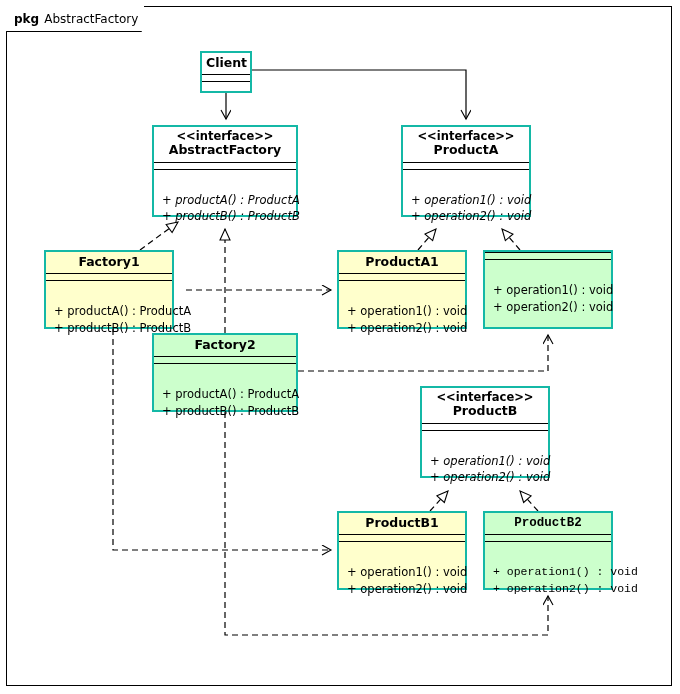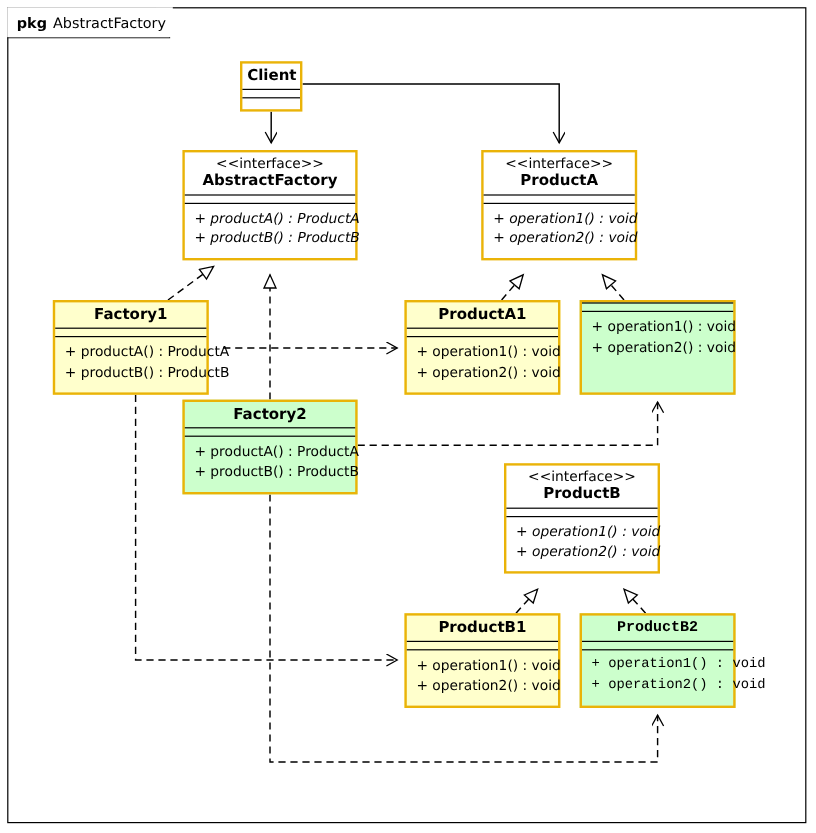--- a/index.html
+++ b/index.html
@@ -31,35 +31,35 @@
   .pkg-tab .pkg-nm{font-weight:normal;}
   .pkg-tab-border{
     position:absolute;left:6px;top:6px;width:136px;height:26px;
     z-index:4;
   }
   
   #links{position:absolute;left:0;top:0;width:680px;height:694px;z-index:2;pointer-events:none;}
   
   .cls{
     position:absolute;box-sizing:border-box;
-    border:2px solid #eab308;background:#ffffff;
+    border:2px solid #14b8a6;background:#ffffff;
     z-index:3;
   }
   .cls .hdr{
     padding:3px 4px 4px 4px;text-align:center;line-height:1.15;
   }
   .cls .stereo{
-    font-size:11.5px;color:#000;display:block;font-weight:normal;
+    font-size:11.5px;color:#000;display:block;font-weight:bold;
   }
   .cls .nm{
     font-size:12.5px;font-weight:bold;color:#000;display:block;
   }
   .cls .sep{height:0;border-top:1px solid #000;}
   .cls .attrs{height:6px;border-bottom:1px solid #000;}
-  .cls .ops{padding:4px 8px 5px 8px;}
+  .cls .ops{padding:4px 8px 5px 8px;margin-top:18px;}
   .cls .op{
     font-size:11.5px;color:#000;line-height:1.45;white-space:nowrap;
   }
   .iface .op,.iface .nm,.iface .stereo{}
   .iface .op{font-style:italic;}
   .cls.yellow{background:#ffffcc;}
   .cls.green{background:#ccffcc;}
   .cls.plain{background:#ffffff;}
   .cls.empty-ops .ops{height:14px;padding:0;}
 </style>

